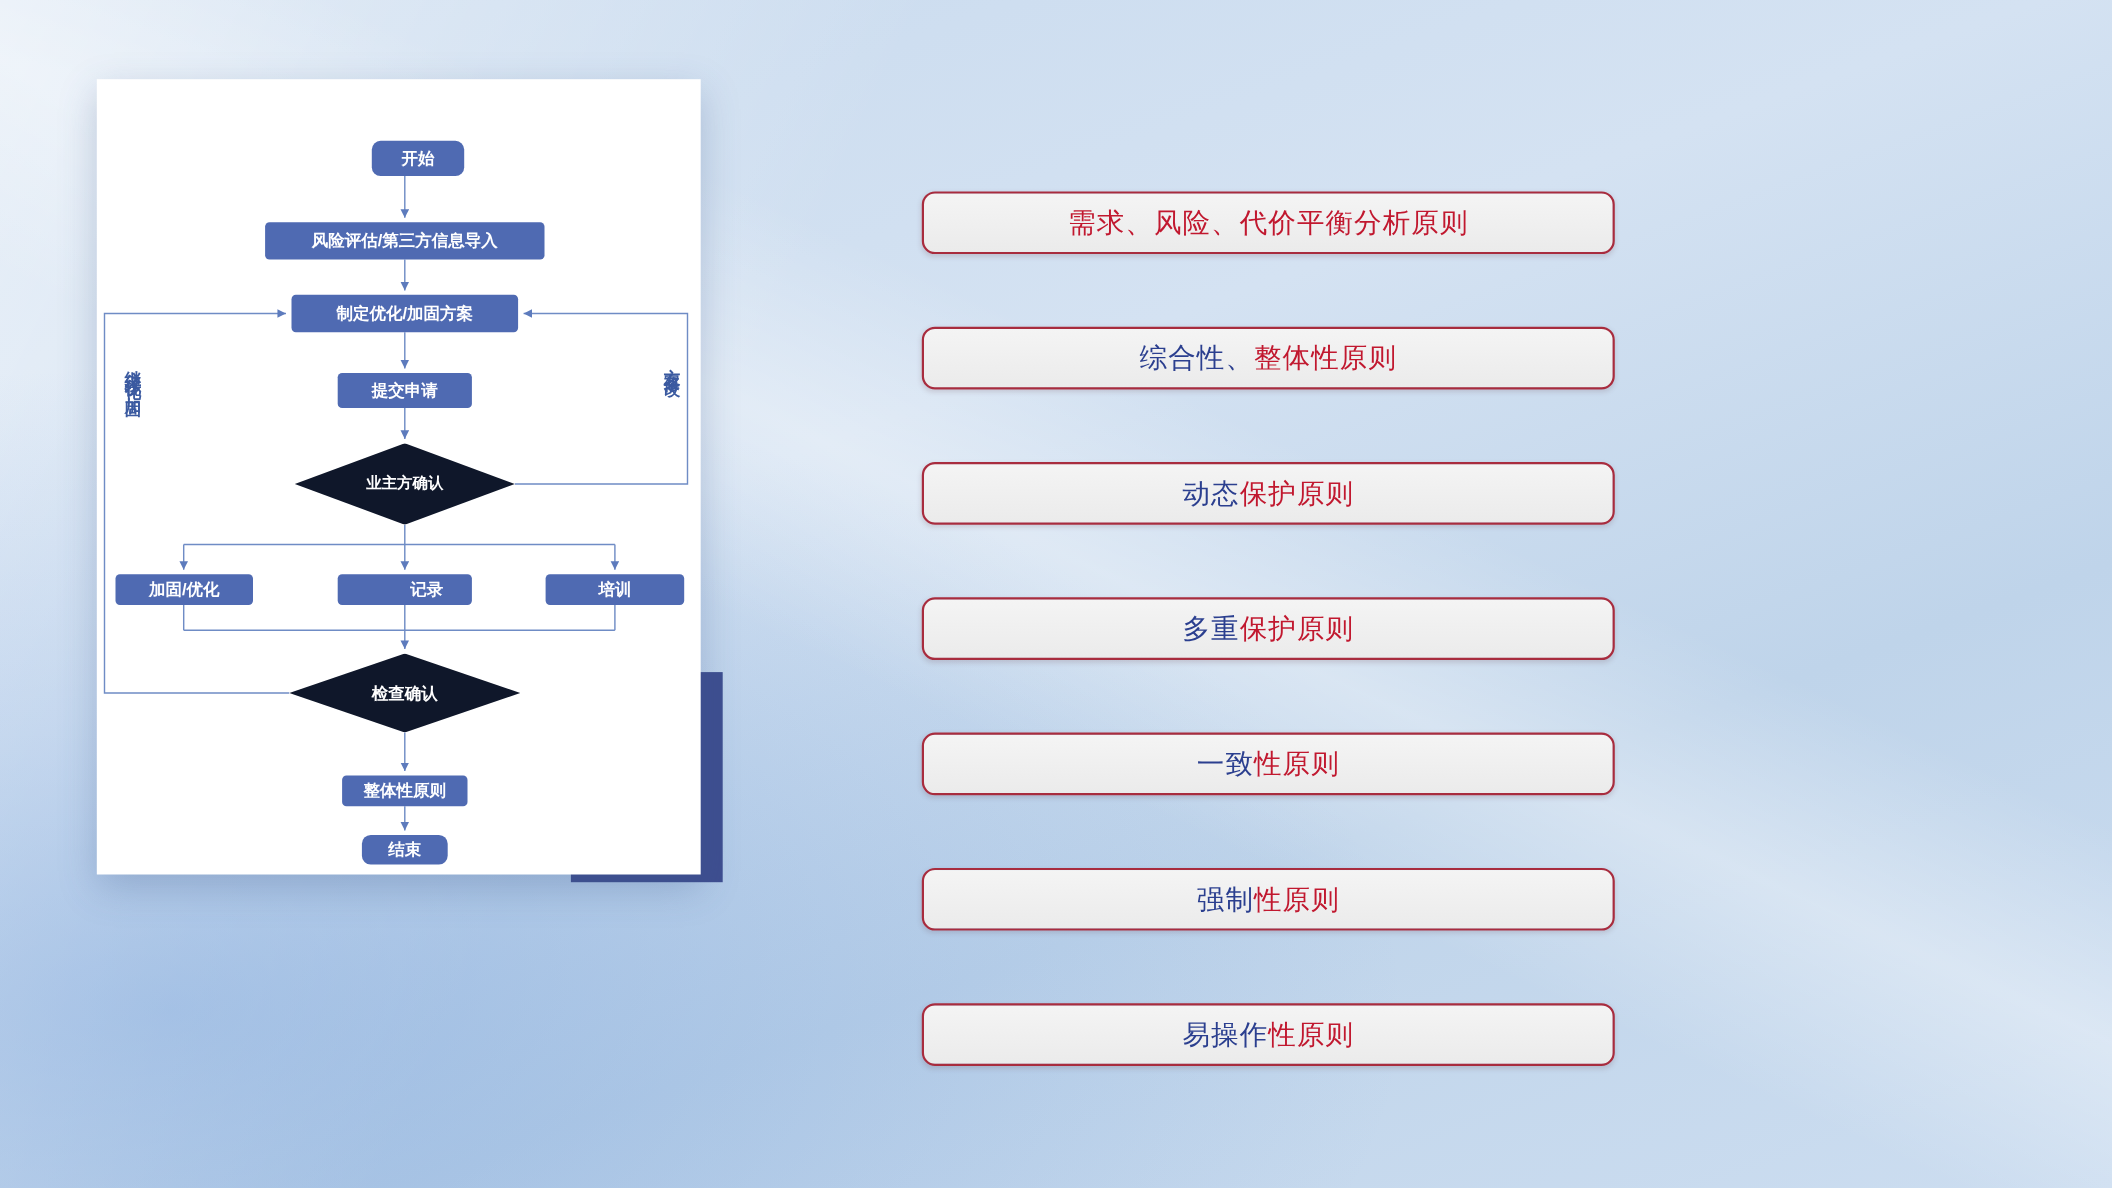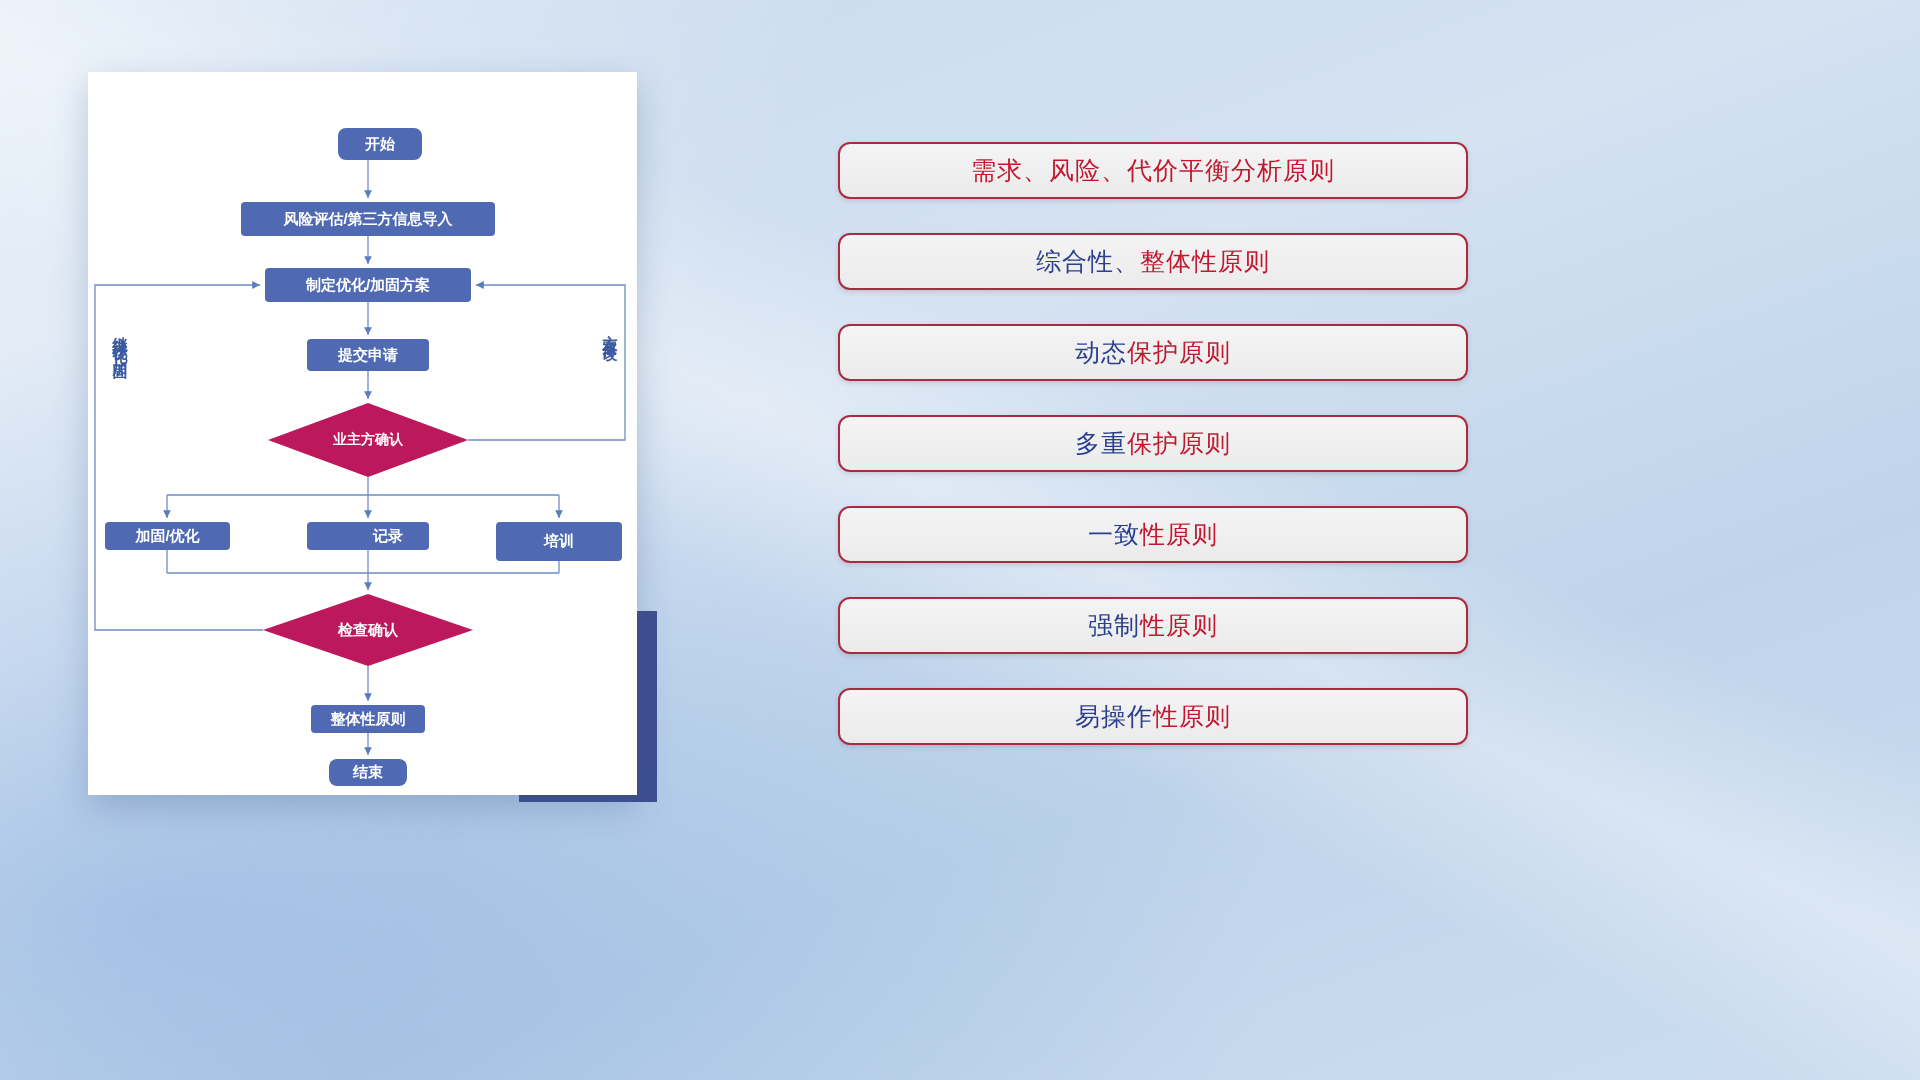--- a/index.html
+++ b/index.html
@@ -26,59 +26,60 @@
   }
   .fc-svg { position:absolute; left:0; top:0; pointer-events:none; }
 
   .fc-node {
     position:absolute; background:#4f6ab2; color:#ffffff;
     display:flex; align-items:center; justify-content:center;
     font-weight:bold; font-size:15px; border-radius:4px; white-space:nowrap;
   }
   .fc-rounded { border-radius:8px; }
   .fc-diamond {
-    position:absolute; background:#be185d; color:#ffffff;
+    position:absolute; background:#0f172a; color:#ffffff;
     clip-path:polygon(50% 0, 100% 50%, 50% 100%, 0 50%);
     display:flex; align-items:center; justify-content:center;
     font-weight:bold; font-size:14px;
   }
   .loop-label {
     position:absolute; writing-mode:vertical-rl; text-orientation:mixed;
     color:#3b5aa0; font-weight:bold; font-size:15px; letter-spacing:4px;
     white-space:nowrap;
   }
 
   
   .n-start     { left:250px; top:56px;  width:84px;  height:32px; }
   .n-risk      { left:153px; top:130px; width:254px; height:34px; }
   .n-plan      { left:177px; top:196px; width:206px; height:34px; }
   .n-submit    { left:219px; top:267px; width:122px; height:32px; }
   .n-confirm   { left:180px; top:331px; width:200px; height:74px; }
   .n-reinforce { left:17px;  top:450px; width:125px; height:28px; }
   .n-record    { left:219px; top:450px; width:122px; height:28px;padding-left:40px; }
-  .n-training  { left:408px; top:450px; width:126px; height:39px; }
+  .n-training  { left:408px; top:450px; width:126px; height:28px; }
   .n-check     { left:175px; top:522px; width:210px; height:72px; font-size:15px; }
   .n-report    { left:223px; top:633px; width:114px; height:28px; }
   .n-end       { left:241px; top:687px; width:78px;  height:27px; }
   .lbl-left    { left:22px;  top:253px; }
   .lbl-right   { left:512px; top:250px; }
 
   
   .right-panel { position:absolute; left:838px; top:92px; width:630px; z-index:1; }
   .panel-title {
     margin:0; text-align:center; font-size:37px; font-weight:bold;
     color:#2b4aa0; letter-spacing:2px;
   }
   .pill-list { margin-top:50px; display:flex; flex-direction:column; gap:34px; }
   .pill {
     height:57px; border:2px solid #a82c3e; border-radius:12px;
     background:linear-gradient(#f4f4f4, #ebebeb);
     display:flex; align-items:center; justify-content:center;
     font-size:25px; letter-spacing:1px;
     box-shadow:0 2px 5px rgba(100,60,70,0.18);
+    margin-top:32px;
   }
   .seg-blue { color:#2b3f8f; }
   .seg-red  { color:#c1182f; }
 </style>
 </head>
 <body>
 
 <div class="accent-square"></div>
 
 <div class="card">

